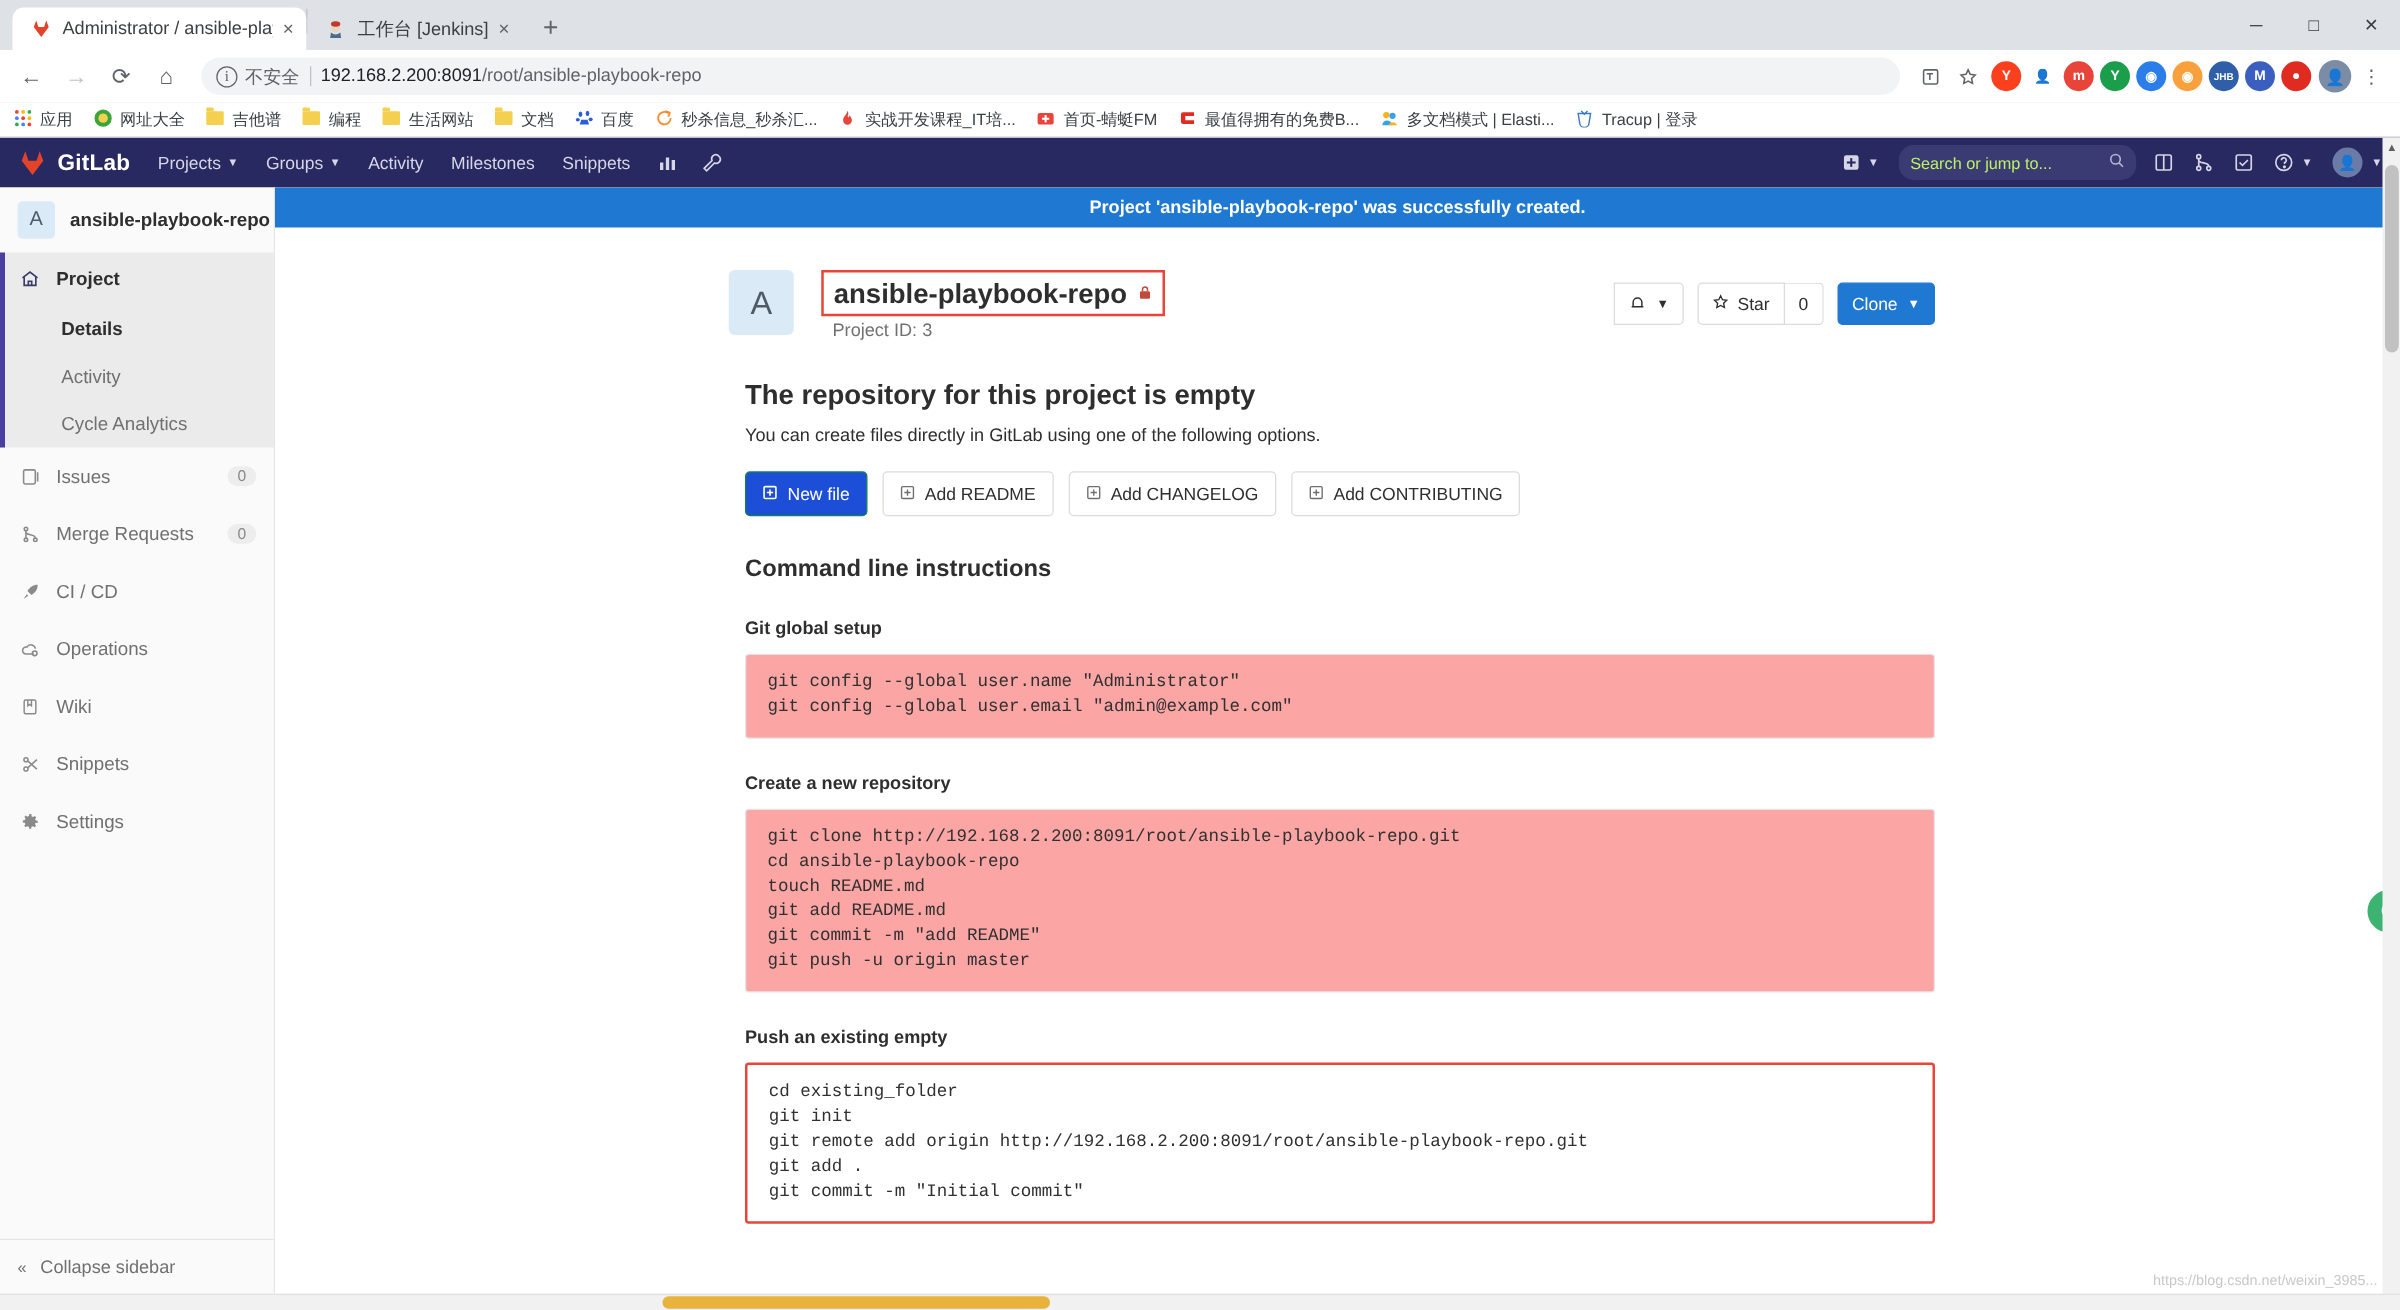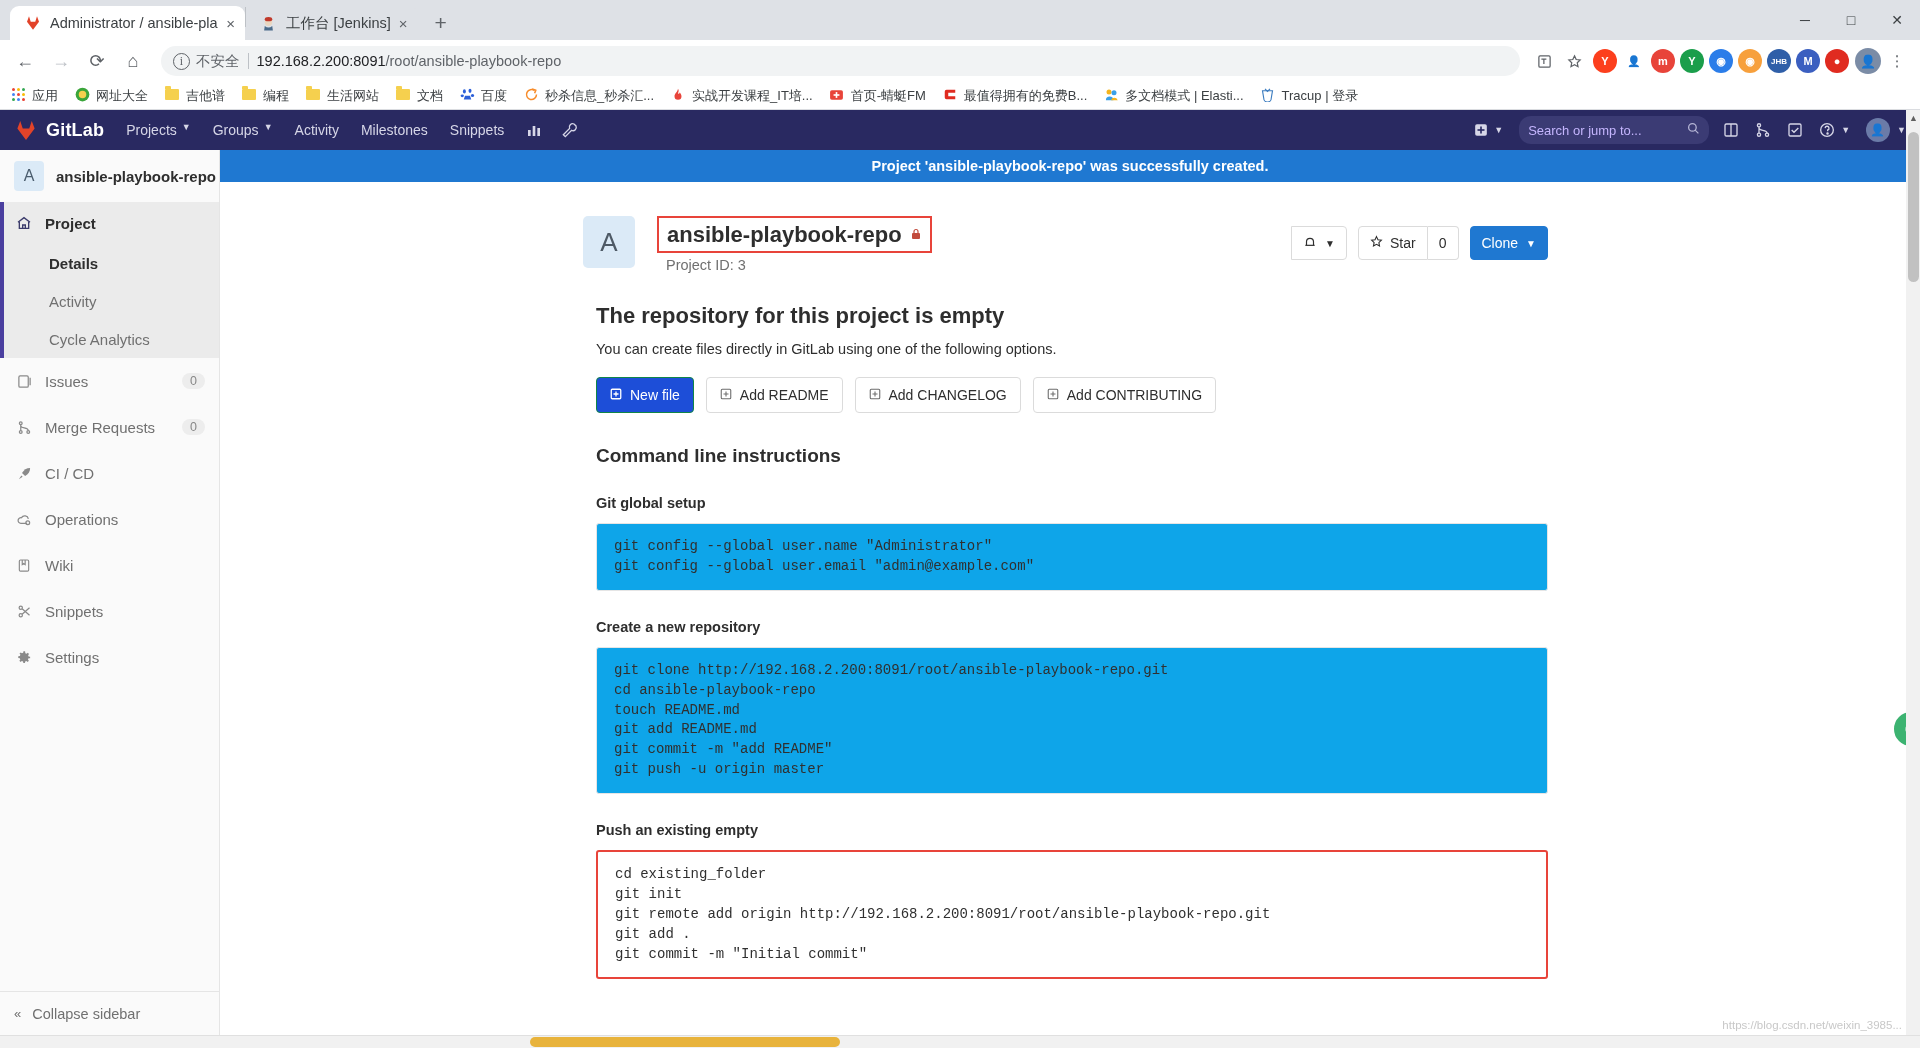--- a/index.html
+++ b/index.html
@@ -53,28 +53,28 @@
   .appsgrid { display:grid; grid-template-columns:repeat(3,3px); grid-template-rows:repeat(3,3px); gap:2px; }
   .appsgrid i { width:3px; height:3px; border-radius:50%; }
 
   
   .page { flex:1; background:#fff; position:relative; overflow:hidden; display:flex; flex-direction:column; }
 
   .gl-nav { height:40px; background:#292961; display:flex; align-items:center; padding:0 14px; flex:0 0 40px; }
   .gl-logo { display:flex; align-items:center; margin-right:22px; }
   .gl-logo .fox { width:24px; height:23px; margin-right:8px; }
   .gl-logo .name { color:#fff; font-size:18px; font-weight:bold; letter-spacing:.2px; }
-  .gl-nav-item { color:#d6d6e7; font-size:14px; margin-right:22px; display:flex; }
+  .gl-nav-item { color:#d6d6e7; font-size:14px; margin-right:22px; display:flex; align-items:center; }
   .gl-nav-item .caret { margin-left:5px; font-size:9px; }
   .gl-nav-icon { color:#d6d6e7; font-size:15px; margin-right:20px; display:flex; align-items:center; }
   .gl-spacer { flex:1; }
   .gl-right { display:flex; align-items:center; }
   .gl-plus { color:#d6d6e7; font-size:14px; display:flex; align-items:center; margin-right:16px; }
   .gl-search { width:190px; height:28px; background:#3b3b74; border-radius:12px; display:flex; align-items:center;
-               padding:0 9px; color:#c4b5fd; font-size:13px; margin-right:14px; }
+               padding:0 9px; color:#bef264; font-size:13px; margin-right:14px; }
   .gl-search .sicon { margin-left:auto; font-size:12px; }
   .gl-ricon { color:#d6d6e7; font-size:15px; margin-right:16px; display:flex; align-items:center; }
   .gl-avatar { width:24px; height:24px; border-radius:50%; background:#6b7ba8; display:flex; align-items:center;
                justify-content:center; color:#fff; font-size:12px; }
 
   .body-row { flex:1; display:flex; min-height:0; }
 
   
   .sidebar { width:220px; flex:0 0 220px; background:#fafafa; border-right:1px solid #e5e5e5;
              display:flex; flex-direction:column; }
@@ -129,21 +129,21 @@
   .fb { height:36px; border:1px solid #dbdbdb; background:#fff; border-radius:4px; display:flex;
         align-items:center; padding:0 13px; font-size:14px; color:#2e2e2e; margin-right:12px; }
   .fb .ic { margin-right:8px; font-size:13px; color:#6e6e6e; }
   .fb.green { background:#1d4ed8; border-color:#108548; color:#fff; font-weight:500; }
   .fb.green .ic { color:#fff; }
 
   .cli-title { margin-top:32px; margin-left:13px; font-size:19px; font-weight:600; color:#2e2e2e; }
   .cli-sub { margin-top:14px; margin-left:13px; font-size:14.5px; color:#2e2e2e; }
 
   .sec-label { margin-top:28px; margin-left:13px; font-size:14.5px; font-weight:600; color:#2e2e2e; }
-  .code { margin-top:12px; margin-left:13px; background:#0ea5e9; border:1px solid #e5e5e5; border-radius:3px;
+  .code { margin-top:12px; margin-left:13px; background:#fca5a5; border:1px solid #e5e5e5; border-radius:3px;
           padding:13px 17px; font-family:"Liberation Mono", monospace; font-size:14px; color:#303030; line-height:1.42; }
   .code.hl { border:2px solid #e8443a; background:#fff; }
   .code .ln { white-space:pre; }
 
   .scrollbar { position:absolute; right:0; top:0; width:14px; height:100%; background:#f1f1f1; }
   .scroll-thumb { position:absolute; right:1px; top:0; width:11px; height:150px; background:#c1c1c1; border-radius:6px; }
   .sc-arrow { position:absolute; right:2px; font-size:9px; color:#5f5f5f; }
 
   .float-btn { position:absolute; right:-10px; top:560px; width:38px; height:38px; border-radius:50%;
                background:#3cb371; color:#fff; display:flex; align-items:center; justify-content:center;

